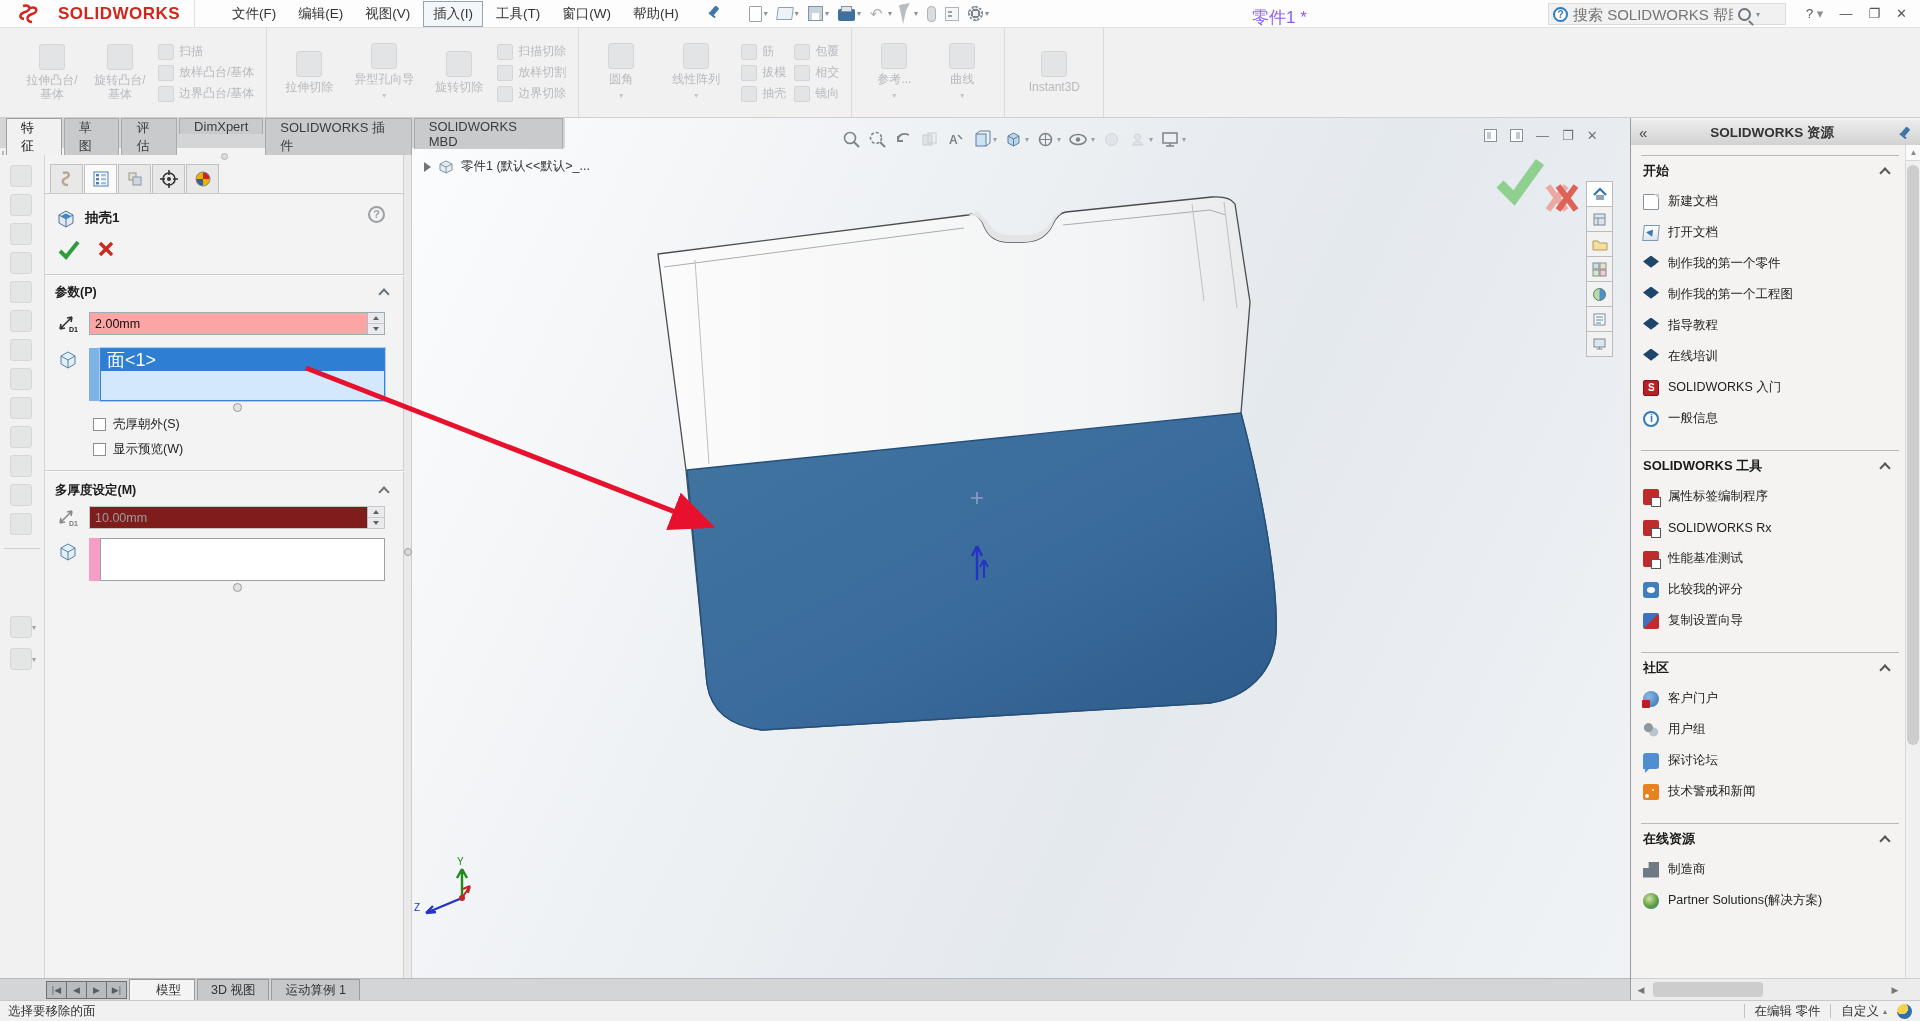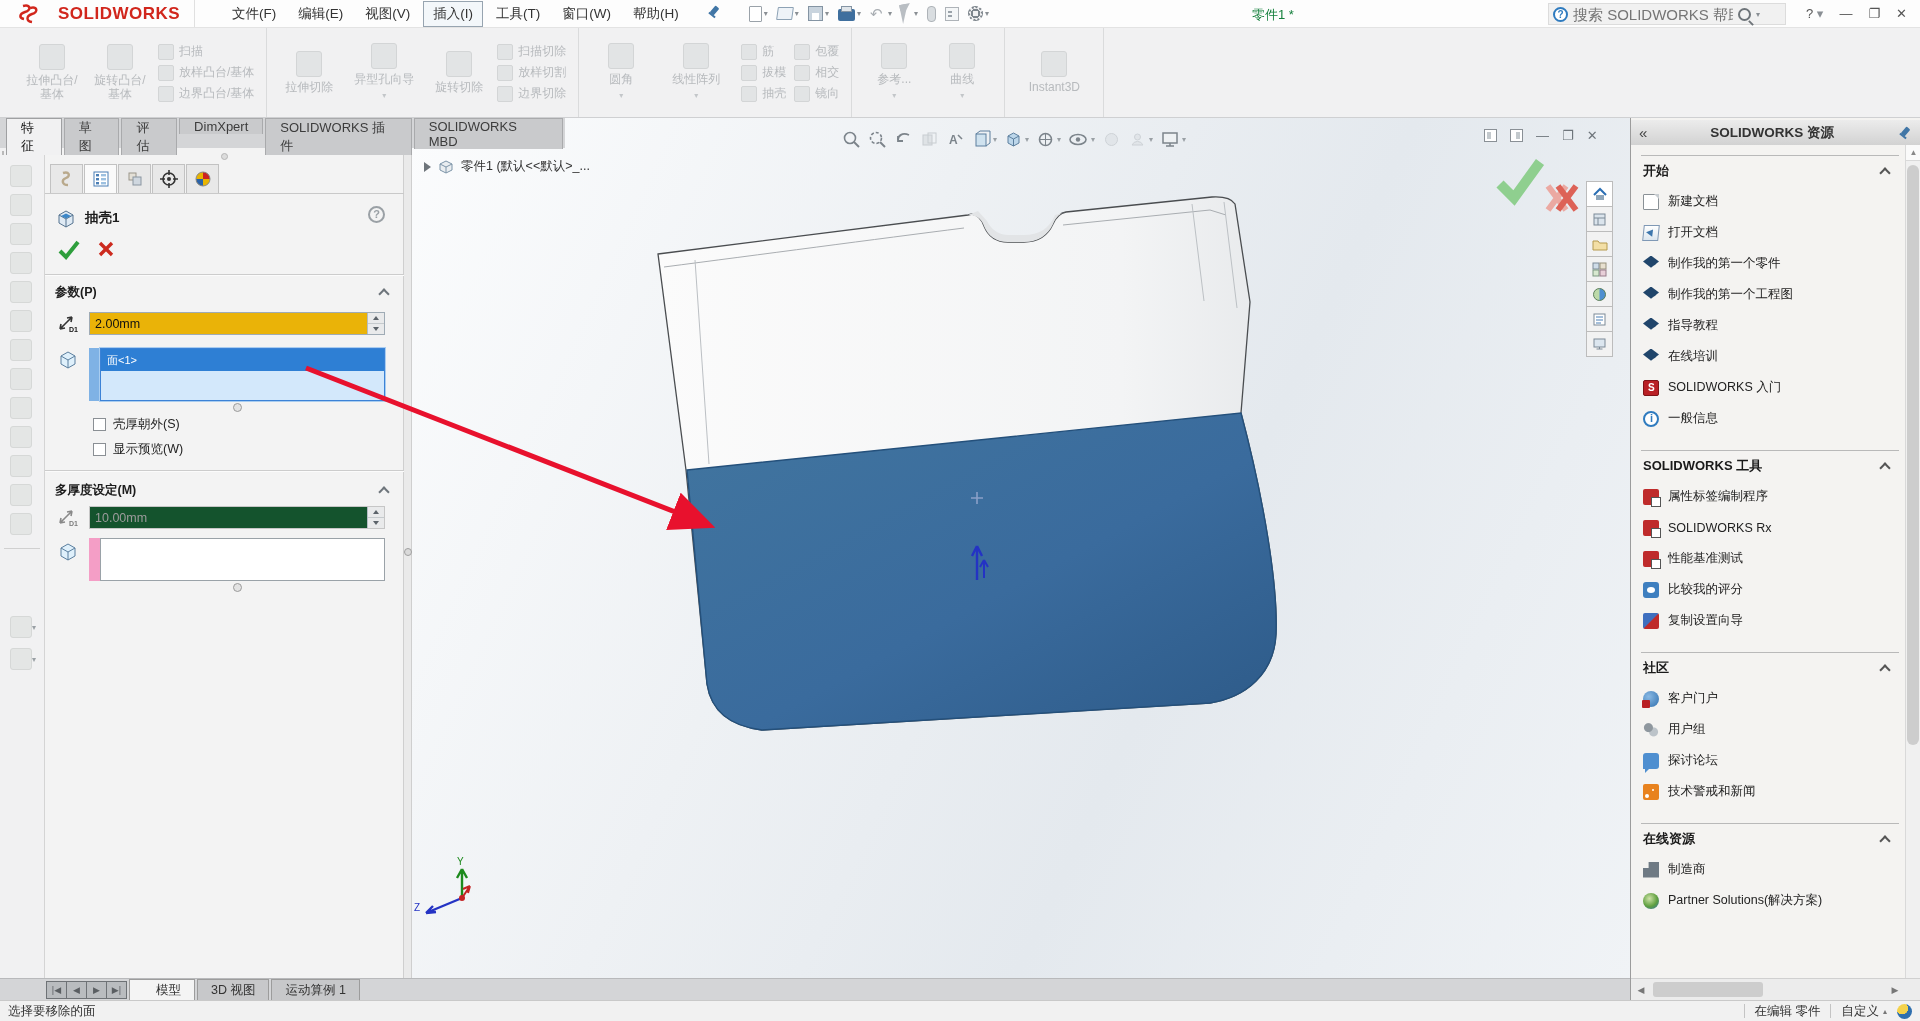--- a/index.html
+++ b/index.html
@@ -29,21 +29,21 @@
   .gl-print { width:17px; height:12px; background:#3f6f9e; border-radius:2px; margin-top:3px; }
   .gl-print::before { content:""; position:absolute; left:3px; top:-3px; width:9px; height:4px; background:#dfe5ea; border:1px solid #8494a3; }
   .gl-undo { width:16px; height:16px; color:#a9aeb3; font-size:15px; line-height:16px; }
   .gl-cursor { width:0; height:0; border-left:6px solid #b9bec3; border-right:5px solid transparent; border-bottom:13px solid transparent; border-top:6px solid #b9bec3; transform:rotate(-12deg); }
   .gl-toggle { width:9px; height:16px; border:1px solid #aeb3b8; border-radius:4px; background:#d9dde0; }
   .gl-list { width:14px; height:14px; border:1px solid #aeb3b8; background:
       linear-gradient(#9aa2a9,#9aa2a9) 2px 3px/4px 2px no-repeat,
       linear-gradient(#9aa2a9,#9aa2a9) 2px 7px/4px 2px no-repeat,
       #f4f6f7; }
   .gl-gear { width:15px; height:15px; border:2px dotted #7d858c; border-radius:50%; background:radial-gradient(circle,#f1f1f2 3px,#7d858c 3px 5px,#f1f1f2 5px); }
-  .doc-title { position:absolute; left:1252px; top:6px; font-size:13px; color:#15803d; }
+  .doc-title { position:absolute; left:1252px; top:6px; font-size:17px; color:#8b5cf6; }
   .search-box { position:absolute; left:1548px; top:3px; width:238px; height:22px; background:#f1f1f1; border:1px solid #dcdcdc; display:flex; align-items:center; padding:0 4px; gap:5px; }
   .help-circle { width:15px; height:15px; border-radius:50%; border:2px solid #2f7bbf; color:#2f7bbf; font-size:10px; font-weight:bold; text-align:center; line-height:12px; background:#fff; flex:none; }
   .search-input { border:none; outline:none; background:transparent; font-size:15px; color:#0f766e; width:160px; font-family:Liberation Sans, sans-serif; }
   .mag { width:13px; height:13px; border:2px solid #6e7479; border-radius:50%; position:relative; flex:none; }
   .mag::after { content:""; position:absolute; left:10px; top:10px; width:2px; height:6px; background:#6e7479; transform:rotate(-45deg); }
   .win-ctl { position:absolute; top:0; height:26px; display:flex; align-items:center; gap:16px; left:1806px; color:#555; }
   .win-ctl span { font-size:13px; }
 
   
   .ribbon { position:absolute; left:0; top:28px; width:1920px; height:90px; background:#f1f1f2; border-bottom:1px solid #cfd0d2; display:flex; align-items:stretch; padding-left:10px; }
@@ -77,36 +77,36 @@
   .pm-tab.active { background:#fafafa; }
   .pm-title { position:absolute; left:0; top:56px; width:359px; height:28px; display:flex; align-items:center; gap:8px; padding-left:10px; }
   .pm-title .t { font-size:13.5px; font-weight:bold; color:#1c1c1c; }
   .pm-help { position:absolute; right:18px; top:58px; width:17px; height:17px; border-radius:50%; border:2px solid #9aa0a5; color:#9aa0a5; font-size:11px; font-weight:bold; text-align:center; line-height:13px; }
   .pm-okrow { position:absolute; left:0; top:90px; width:359px; height:28px; }
   .pm-check { position:absolute; left:12px; top:0; width:24px; height:24px; }
   .pm-cross { position:absolute; left:52px; top:2px; width:18px; height:18px; }
   .pm-div { position:absolute; left:0; width:359px; height:2px; border-top:1px solid #cccccc; border-bottom:1px solid #fbfbfb; }
   .pm-sechead { position:absolute; left:0; width:359px; height:24px; display:flex; align-items:center; padding-left:10px; font-weight:bold; color:#1c1c1c; }
   .chev-up { position:absolute; right:16px; width:8px; height:8px; border-left:2px solid #6e757b; border-top:2px solid #6e757b; transform:rotate(45deg); margin-top:3px; }
-  .spin-field { position:absolute; left:44px; width:296px; height:23px; background:#eab308; border:1px solid #9fabb5; display:flex; align-items:center; }
+  .spin-field { position:absolute; left:44px; width:296px; height:23px; background:#fca5a5; border:1px solid #9fabb5; display:flex; align-items:center; }
   .spin-field .val { flex:1; padding-left:5px; font-size:12.5px; color:#111; }
   .spin-btns { width:17px; height:100%; border-left:1px solid #b3bcc4; display:flex; flex-direction:column; }
   .spin-btns div { flex:1; background:#e9eaeb; position:relative; }
   .spin-btns div:first-child { border-bottom:1px solid #c5cacd; }
   .spin-btns .up::after, .spin-btns .dn::after { content:""; position:absolute; left:4.5px; top:3px; border-left:3.5px solid transparent; border-right:3.5px solid transparent; }
   .spin-btns .up::after { border-bottom:4px solid #5c6océ; }
   .spin-btns .up::after { border-bottom:4px solid #5c636a; }
   .spin-btns .dn::after { border-top:4px solid #5c636a; }
-  .spin-field.disabled { background:#14532d; border-color:#c6c6c6; }
+  .spin-field.disabled { background:#7f1d1d; border-color:#c6c6c6; }
   .spin-field.disabled .val { color:#9b9b9b; }
   .sel-box { position:absolute; left:44px; width:296px; }
   .sel-bar { position:absolute; left:0; top:0; width:11px; height:100%; }
   .sel-area { position:absolute; left:11px; top:0; right:0; height:100%; border:1px solid #9aa2a8; background:#fff; }
   .sel-box.active .sel-area { border:1px solid #3b82d6; box-shadow:0 0 0 1px #a9cdf0; }
-  .sel-row-selected { height:22px; background:#2e7fd4; color:#fff; font-size:11px; line-height:22px; padding-left:6px; }
+  .sel-row-selected { height:22px; background:#2e7fd4; color:#fff; font-size:18px; line-height:22px; padding-left:6px; }
   .sel-rest { position:absolute; left:0; right:0; top:22px; bottom:0; background:#d3e8fb; }
   .pm-handle { position:absolute; width:9px; height:9px; border-radius:50%; background:#e3e3e3; border:1px solid #9a9a9a; }
   .cb-row { position:absolute; left:48px; display:flex; align-items:center; gap:7px; }
   .cb { width:13px; height:13px; background:#fff; border:1px solid #8a8f94; }
   .cb-label { font-size:12.5px; color:#222; }
 
   
   .splitter { position:absolute; left:404px; top:148px; width:8px; height:830px; background:#eaeaea; border-right:1px solid #cfcfcf; z-index:4; }
   .split-handle { position:absolute; left:0px; top:400px; width:8px; height:8px; border-radius:50%; background:#dadada; border:1px solid #a0a0a0; }
 

